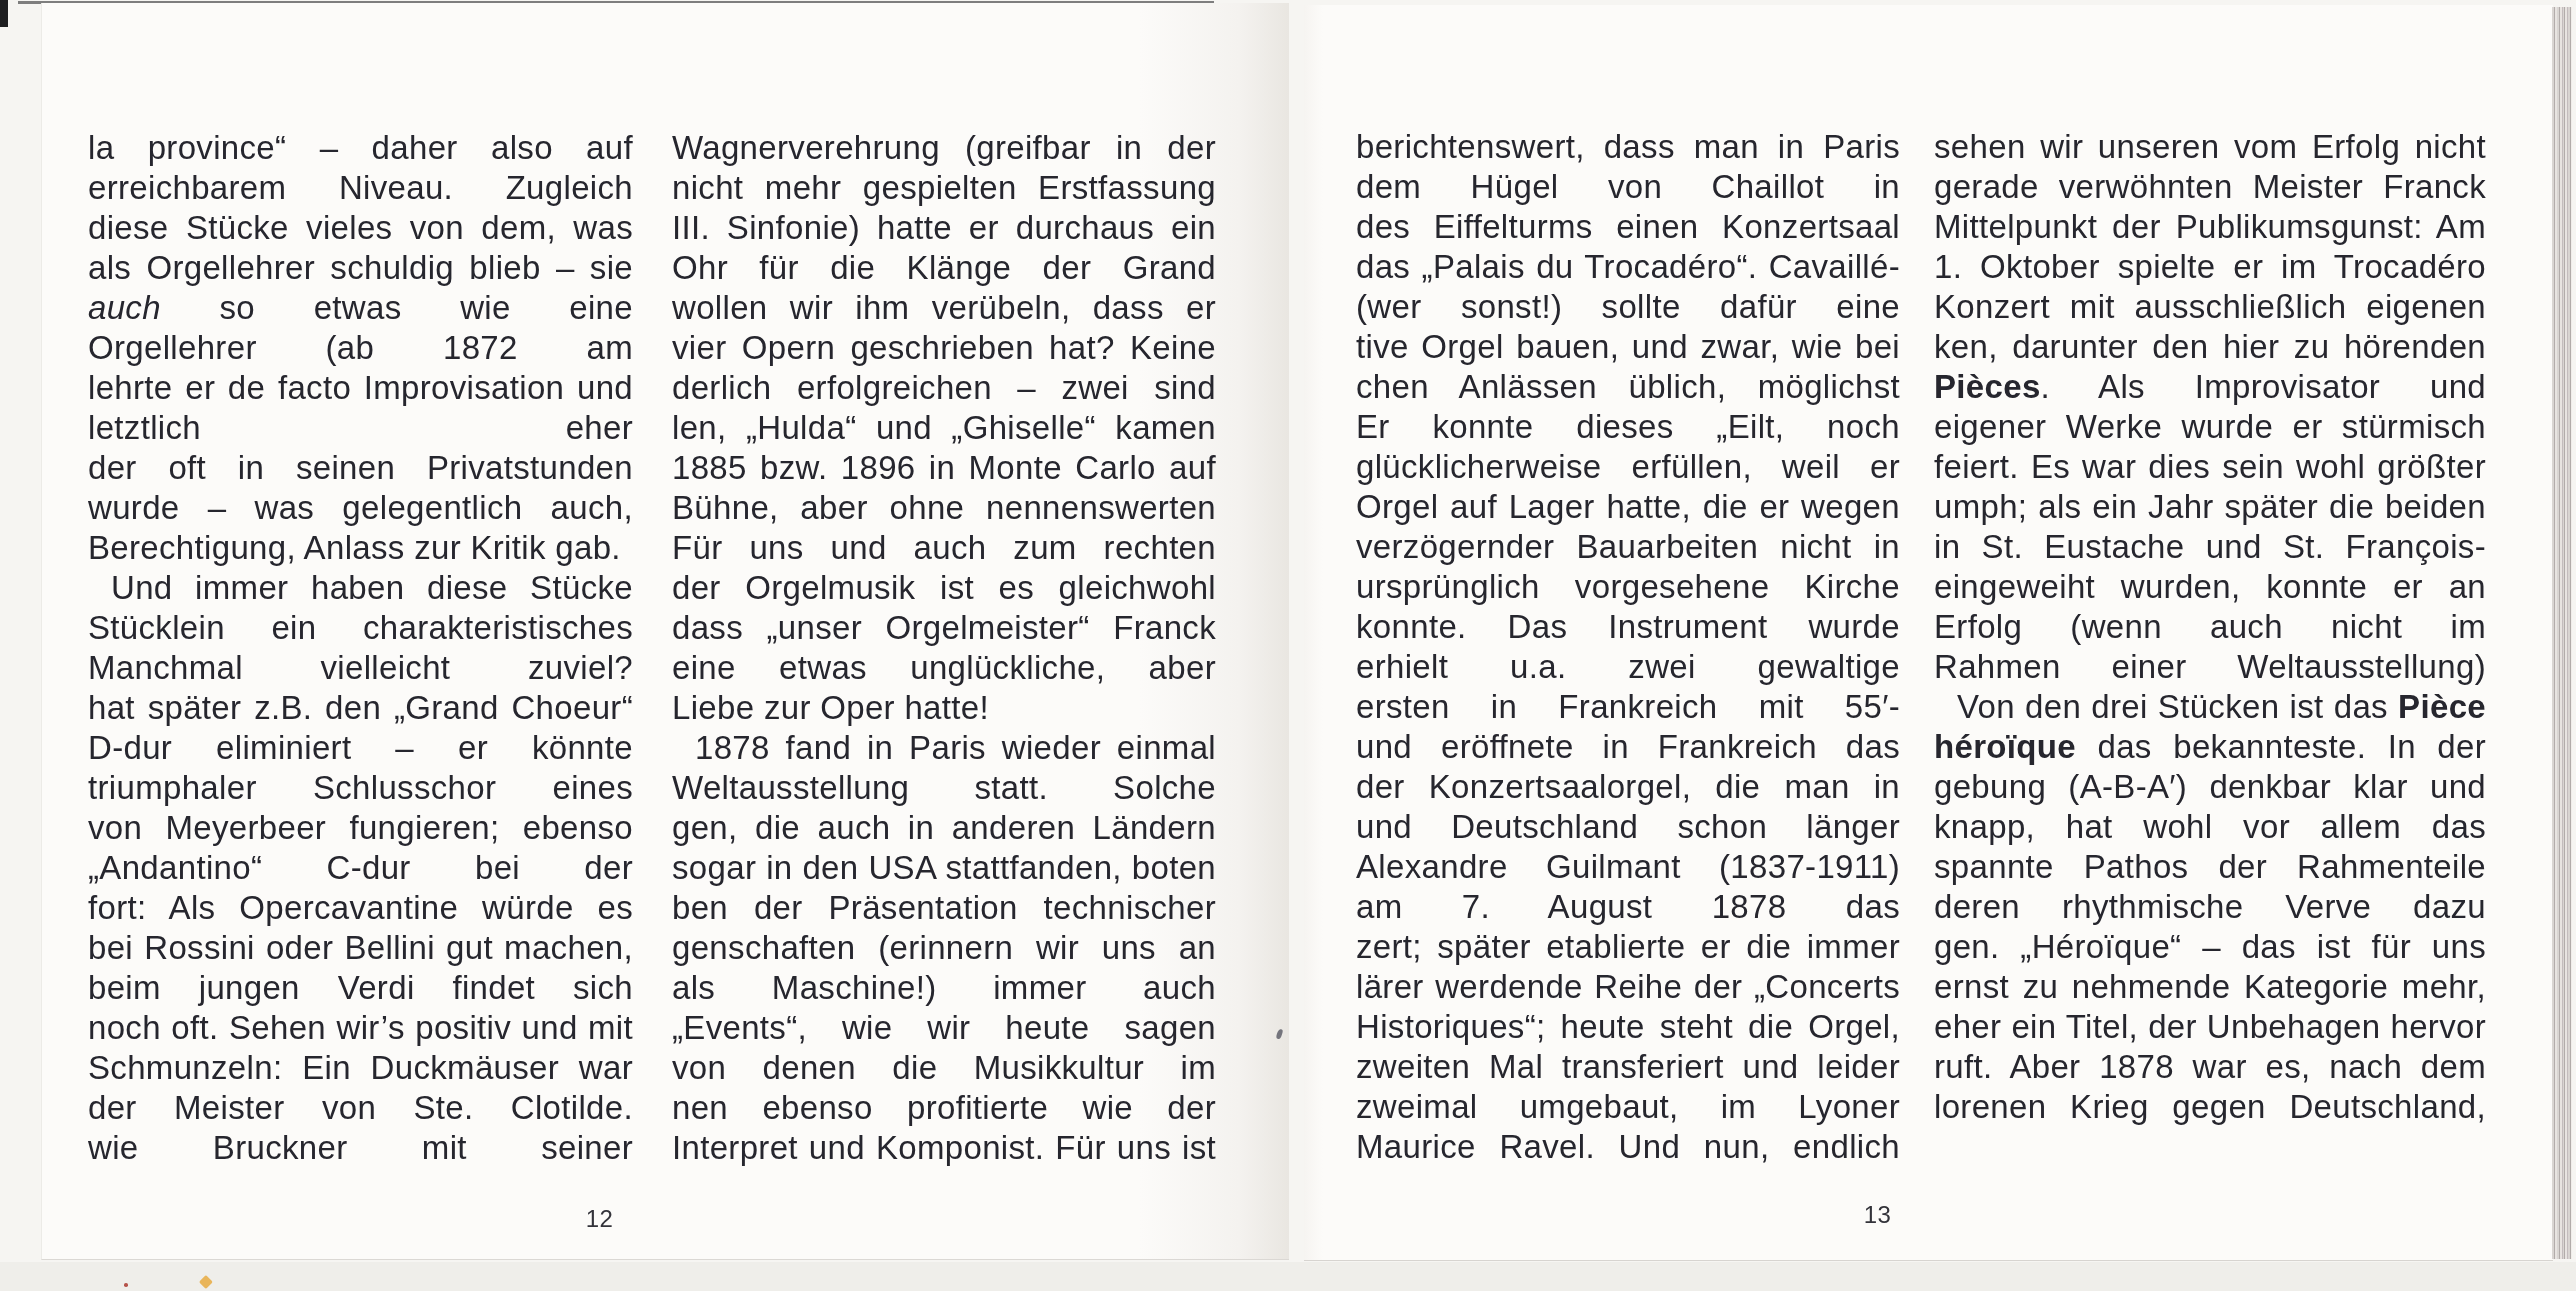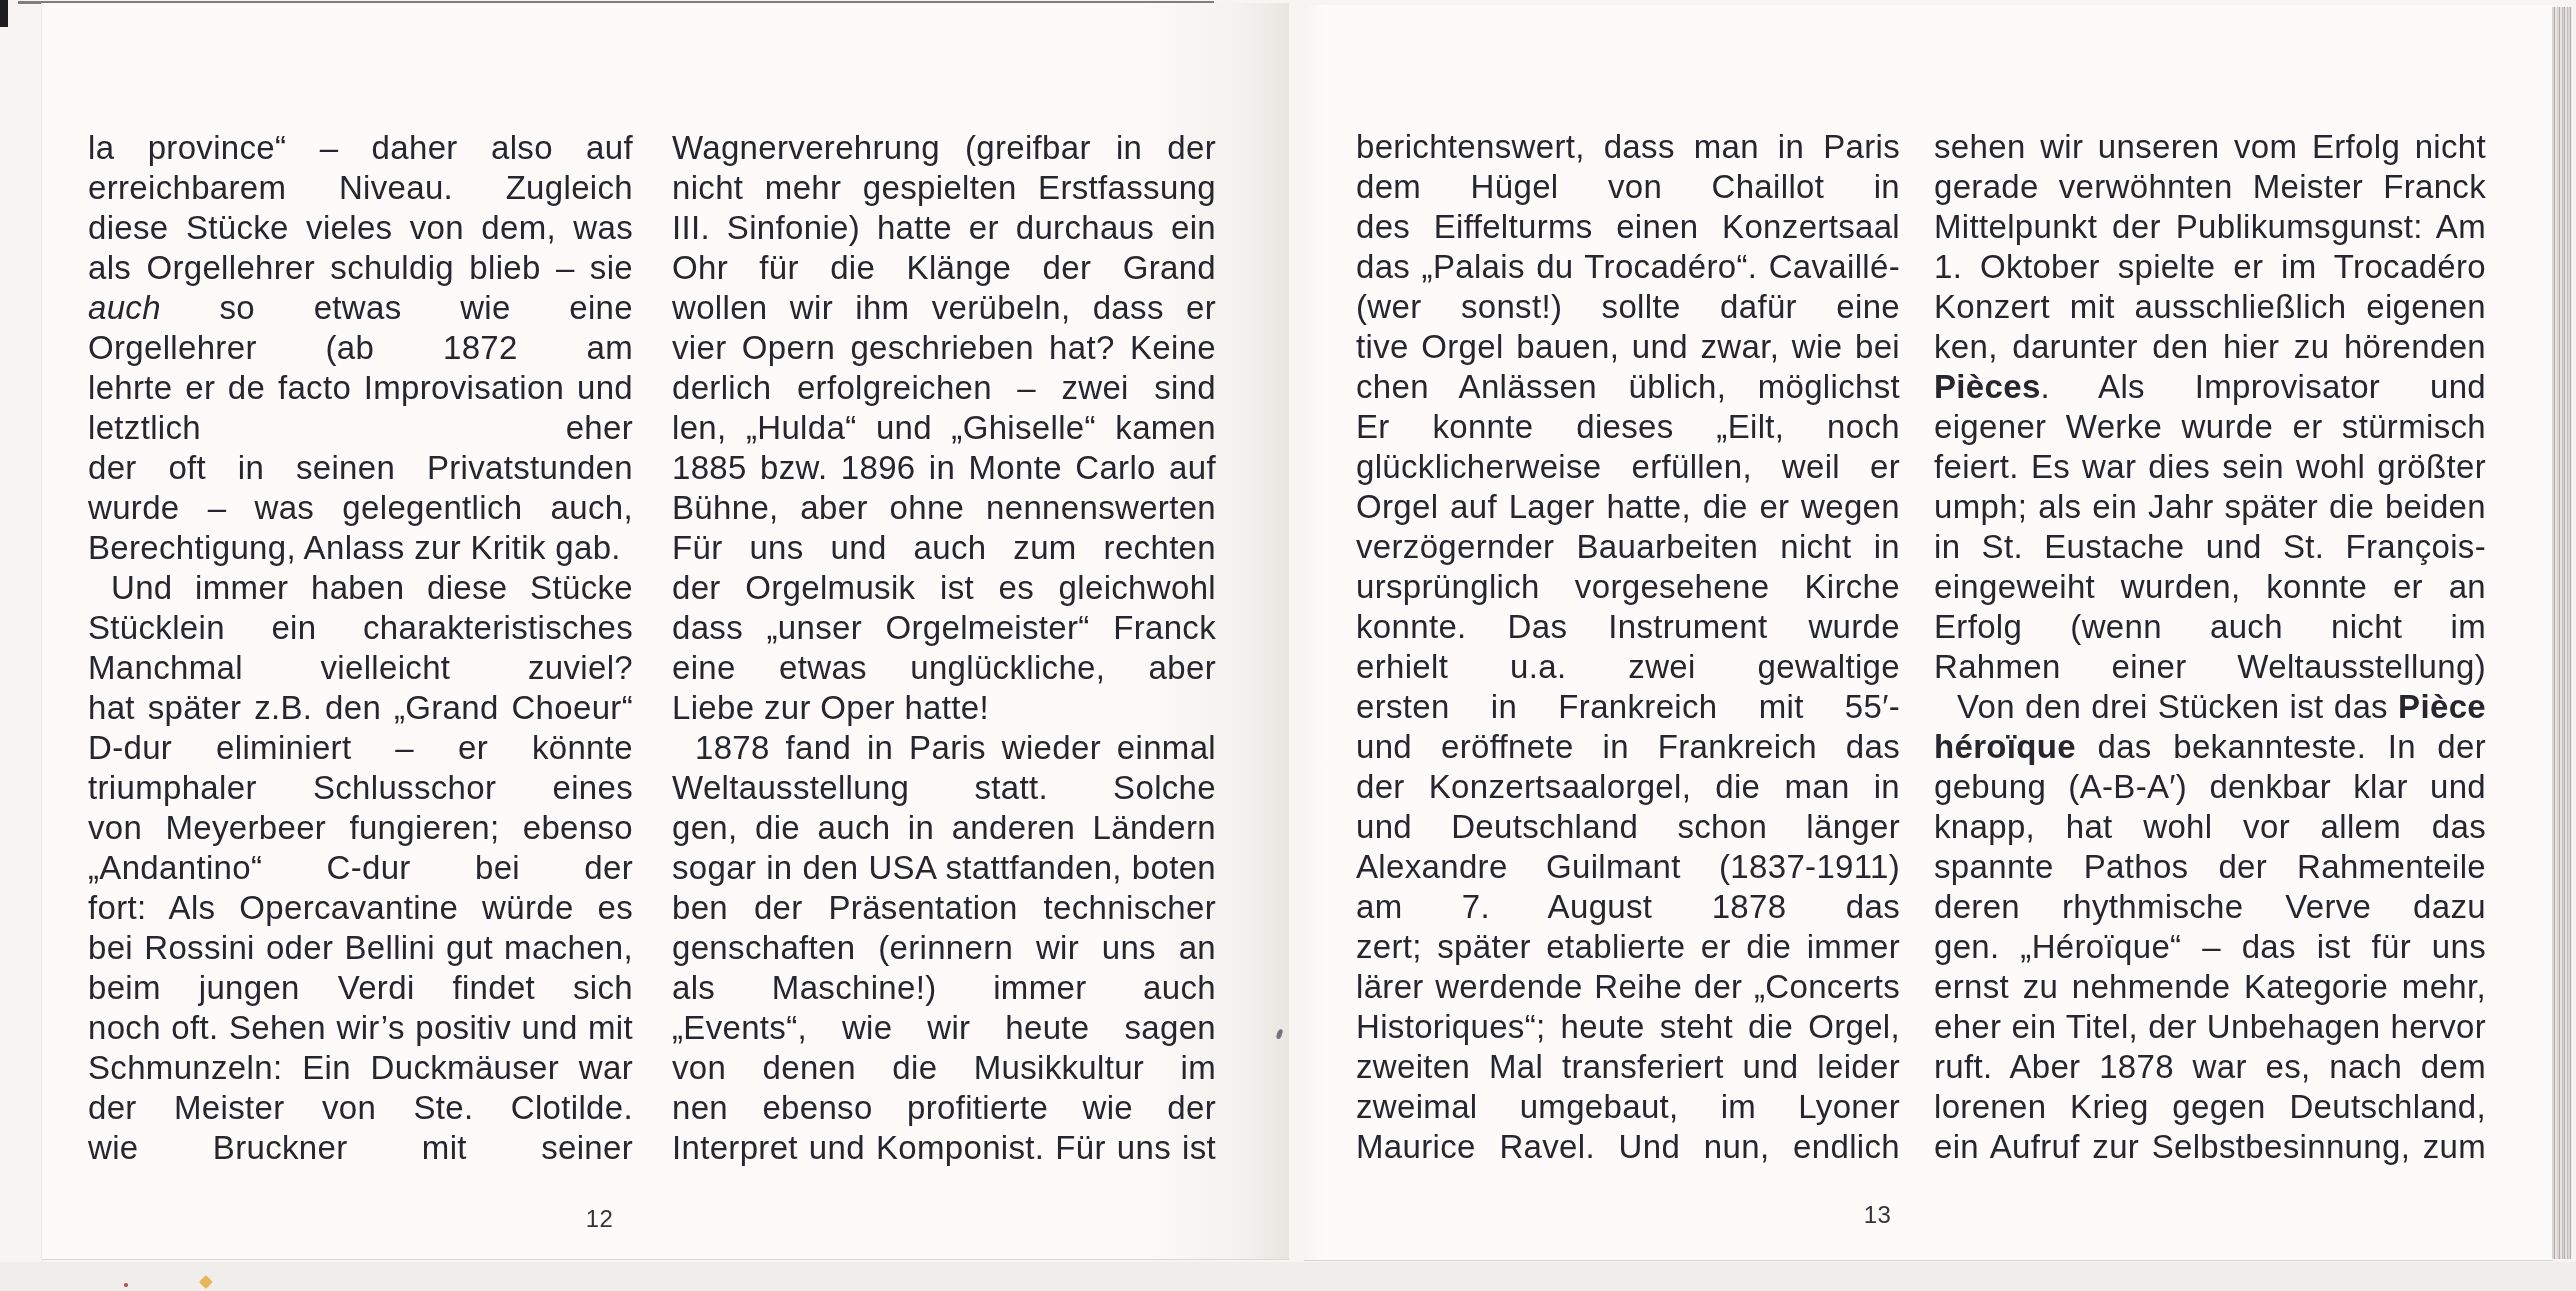--- a/index.html
+++ b/index.html
@@ -197,21 +197,20 @@
       <div class="line"><span class="b">héroïque</span><span> das bekannteste. In der Form-</span></div>
       <div class="line"><span>gebung (A-B-A′) denkbar klar und</span></div>
       <div class="line"><span>knapp, hat wohl vor allem das hochge-</span></div>
       <div class="line"><span>spannte Pathos der Rahmenteile und</span></div>
       <div class="line"><span>deren rhythmische Verve dazu beigetra-</span></div>
       <div class="line"><span>gen. „Héroïque“ – das ist für uns keine</span></div>
       <div class="line"><span>ernst zu nehmende Kategorie mehr,</span></div>
       <div class="line"><span>eher ein Titel, der Unbehagen hervor</span></div>
       <div class="line"><span>ruft. Aber 1878 war es, nach dem ver-</span></div>
       <div class="line"><span>lorenen Krieg gegen Deutschland, auch</span></div>
-      <div class="line"><span>ein Aufruf zur Selbstbesinnung, zum</span></div>
     </div>
   <div class="page-number page-number-right">13</div>
 </section>
 
 <div class="edge-band"></div>
 <div class="bottom-strip"></div>
 <div class="speck-yellow"></div>
 <div class="speck-red"></div>
 <div class="speck-comma"></div>
 

